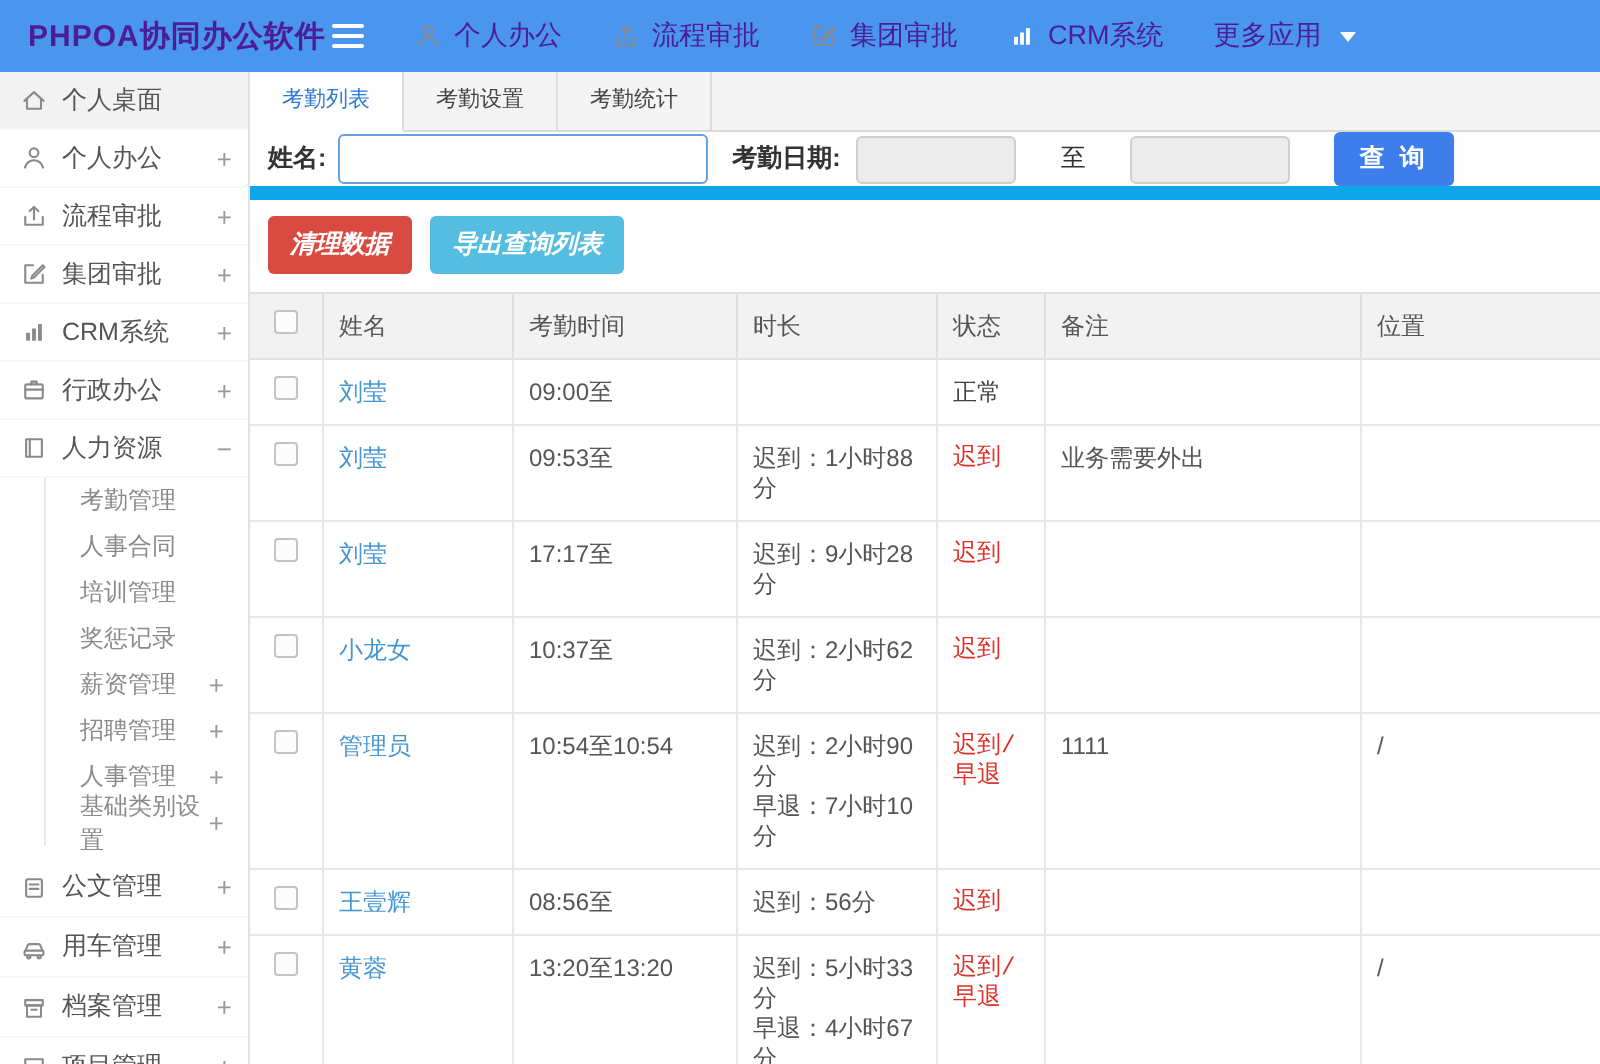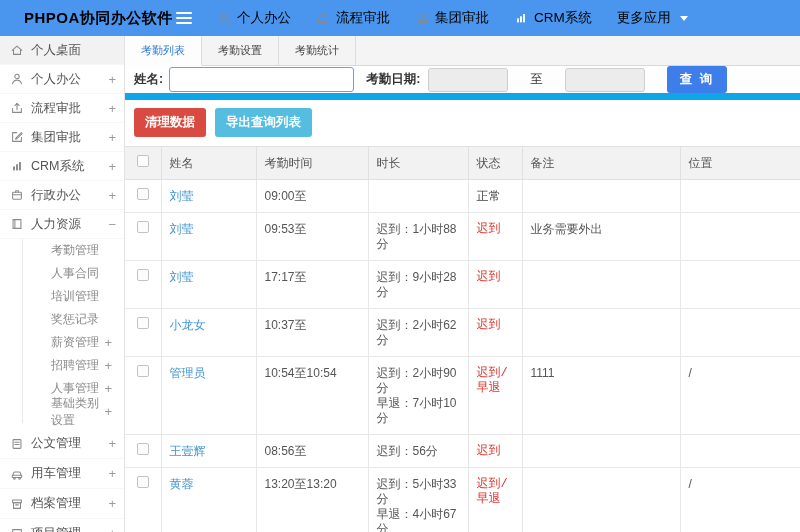--- a/index.html
+++ b/index.html
@@ -1,21 +1,21 @@
 <!DOCTYPE html>
 <html><head>
 <meta charset="utf-8">
 <style>
   * { margin:0; padding:0; box-sizing:border-box; }
   html,body { width:800px; height:532px; overflow:hidden; background:#fff;
     font-family:"Liberation Sans","DejaVu Sans",sans-serif; }
 
   
   .hdr { height:36px; background:#4a96ee; display:flex; align-items:center;
-    color:#000000; padding-left:24px; }
+    color:#4c1d95; padding-left:14px; }
   .logo { font-size:15px; font-weight:bold; width:152px; letter-spacing:.5px; }
   .burger { display:flex; flex-direction:column; gap:3px; cursor:pointer; }
   .burger i { display:block; width:16px; height:2px; background:#fff; border-radius:1px; }
   .hdr-item { display:flex; align-items:center; gap:6px; font-size:13.5px;
     margin-left:25px; cursor:pointer; white-space:nowrap; }
   .hdr-item svg { stroke:#fff; }
   .caret { width:0; height:0; border:4px solid transparent; border-top:5px solid #fff;
     margin-top:5px; margin-left:3px; }
 
   svg.ic { width:14px; height:14px; fill:none; stroke:#8a8a8a; stroke-width:1.2;
@@ -27,21 +27,21 @@
   .app { display:flex; height:496px; }
 
   
   .sidebar { width:125px; min-width:125px; background:#fff;
     border-right:1px solid #e2e2e2; overflow:hidden; }
   .s-item { height:29px; display:flex; align-items:center; gap:7px;
     padding:0 8px 0 10px; font-size:12.5px; color:#555; cursor:pointer;
     border-bottom:1px solid #f7f7f7; }
   .s-item.active { background:#f2f2f2; }
   .plus { margin-left:auto; color:#9a9a9a; font-size:13px; }
-  .s-sub-item { height:23px; display:flex; align-items:center; padding-left:28px;
+  .s-sub-item { height:23px; display:flex; align-items:center; padding-left:17px;
     margin-left:22px; border-left:1px solid #e9e9e9; color:#8a8a8a;
     font-size:12px; cursor:pointer; }
   .s-sub-item .plus { padding-right:12px; }
   .s-bottom { margin-top:6px; }
   .s-bottom .s-item { height:30px; }
 
   
   .main { flex:1; display:flex; flex-direction:column; overflow:hidden; background:#fff; }
 
   .tabs { display:flex; background:#f4f4f4; border-bottom:1px solid #d9d9d9; height:30px; }
@@ -56,21 +56,21 @@
   .inp-name { width:185px; height:25px; border:1px solid #66a1e3; border-radius:3px;
     margin:0 12px 0 6px; padding:0 6px; outline:none; font-size:12px; }
   .inp-date { width:80px; height:24px; background:#ececec; border:1px solid #cfcfcf;
     border-radius:3px; margin-left:8px; }
   .to-lbl { margin:0 14px 0 22px; color:#333; }
   .btn { color:#fff; border:none; border-radius:3px; font-size:12.5px;
     font-weight:bold; cursor:pointer; }
   .btn-search { background:#3d7eea; height:27px; padding:0 13px; margin-left:22px;
     letter-spacing:2px; }
   .actions { display:flex; gap:9px; padding:8px 9px 9px; }
-  .actions .btn { padding:6px 11px; }
+  .actions .btn { padding:6px 11px;font-style:italic; }
   .btn-danger { background:#d94b41; }
   .btn-info { background:#54bde0; }
 
   
   table { width:100%; border-collapse:collapse; font-size:12px; color:#555;
     table-layout:fixed; }
   td { border:1px solid #e7e7e7; padding:9px 8px 8px; vertical-align:top;
     line-height:15px; overflow:hidden; }
   td:first-child { border-left:none; }
   td:last-child { border-right:none; }

